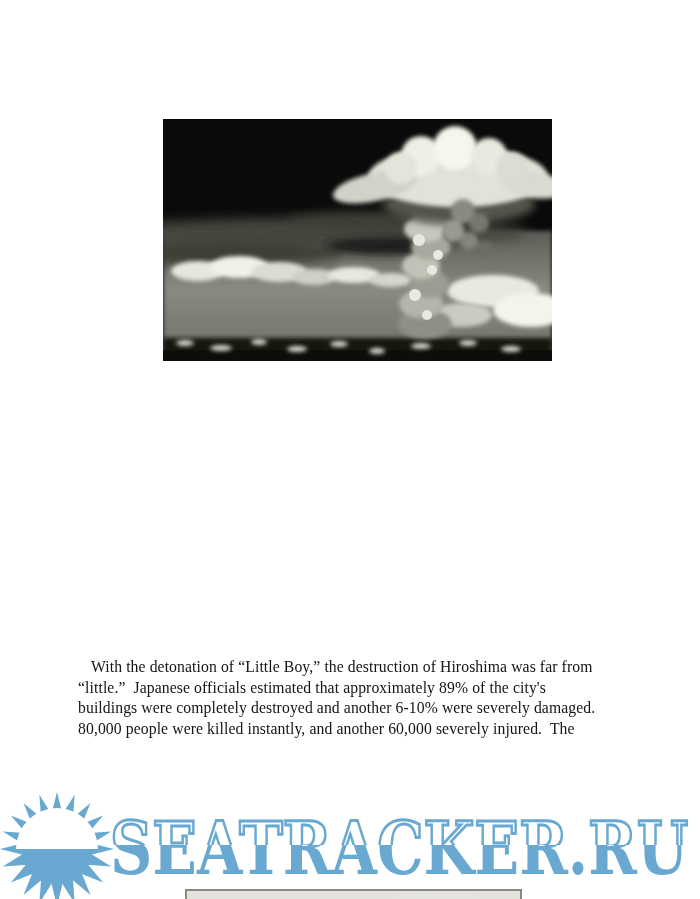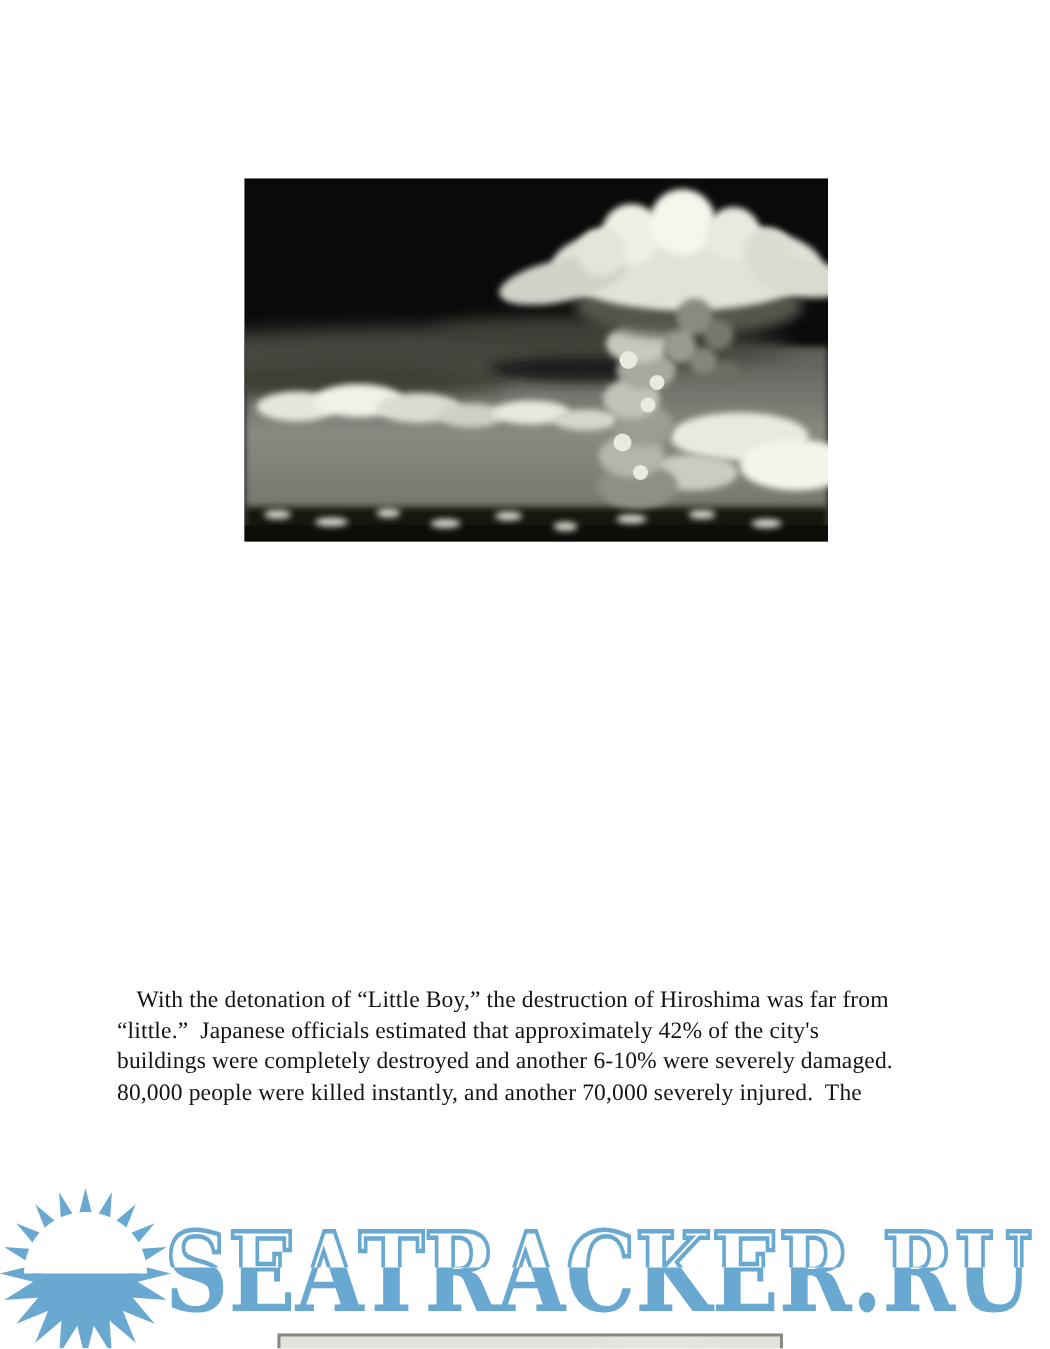--- a/index.html
+++ b/index.html
@@ -156,23 +156,23 @@
         <circle cx="316" cy="104" r="10" fill="#77776d"></circle>
         <circle cx="290" cy="112" r="11" fill="#9a9a90"></circle>
         <circle cx="306" cy="122" r="9" fill="#85857b"></circle>
         <circle cx="322" cy="130" r="8" fill="#6d6d63"></circle>
       </g>
     </svg>
   </div>
 
   <div class="para content-layer" id="para1">
     <div class="line indent">With the detonation of “Little Boy,” the destruction of Hiroshima was far from</div>
-    <div class="line">“little.”  Japanese officials estimated that approximately 42% of the city's</div>
+    <div class="line">“little.”  Japanese officials estimated that approximately 89% of the city's</div>
     <div class="line">buildings were completely destroyed and another 6-10% were severely damaged.</div>
-    <div class="line">80,000 people were killed instantly, and another 70,000 severely injured.  The</div>
+    <div class="line">80,000 people were killed instantly, and another 60,000 severely injured.  The</div>
   </div>
 
   <div class="photo2 content-layer">
     <svg viewBox="0 0 333 267" preserveAspectRatio="none">
       <rect width="333" height="267" fill="#e3e2dd"></rect>
       <ellipse cx="60" cy="60" rx="75" ry="42" fill="#dedcd5" filter="url(#b6)"></ellipse>
       <ellipse cx="250" cy="40" rx="85" ry="32" fill="#eae9e4" filter="url(#b6)"></ellipse>
 
       <g>
         <rect x="95" y="38" width="32" height="6" fill="#6b695f"></rect>

